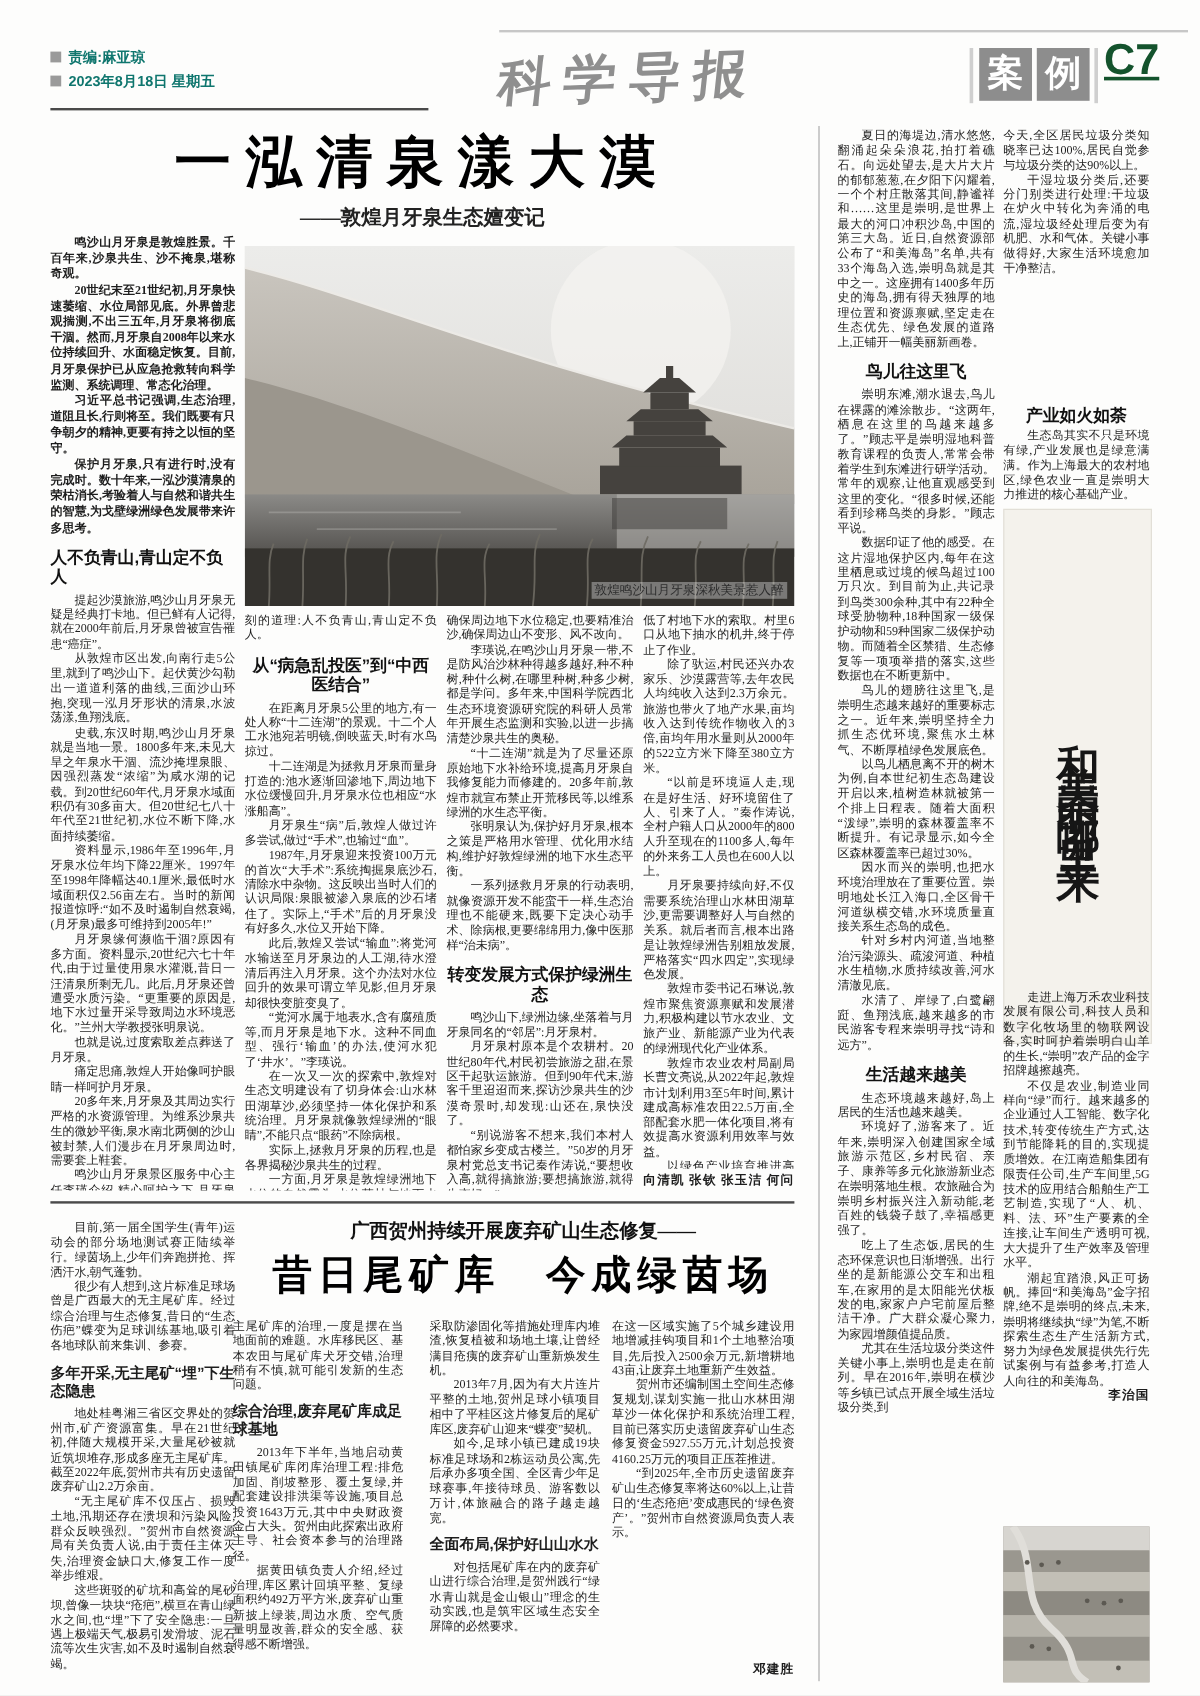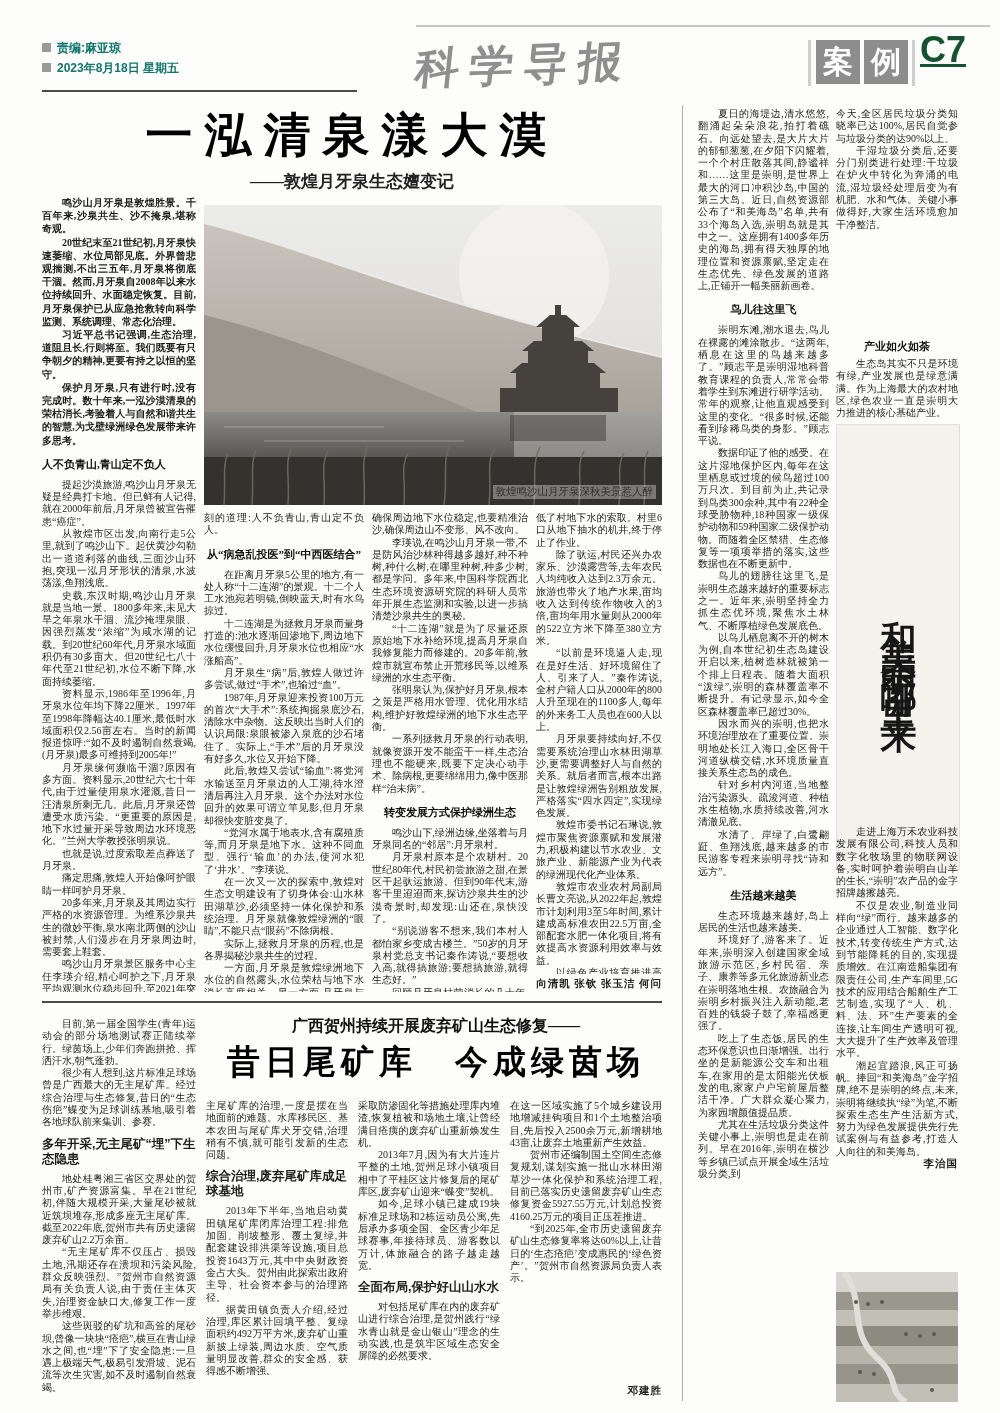--- a/index.html
+++ b/index.html
@@ -16,21 +16,21 @@
   .hdr-toprule{left:416px;top:25px;width:574px;height:2px;background:#c7c7c7;}
   .sec-bar{top:40px;width:3px;height:46px;background:#cfcfcf;}
   .sec-box{top:40px;width:44px;height:44px;background:#8d8d8d;color:#fff;text-align:center;
            line-height:44px;font-size:30px;font-weight:700;font-family:"Liberation Sans",sans-serif;}
   .pageno{left:920px;top:29px;font-size:36px;font-weight:700;font-family:"Liberation Sans",sans-serif;color:#14532d;text-decoration:underline;}
   
   .col{overflow:hidden;font-size:10px;line-height:12.3px;}
   .paras p{margin:0;text-indent:2em;text-align:justify;}
   .paras p.cont{text-indent:0;}
   .intro p{font-weight:700;line-height:13.2px;}
-  .subhead{font-family:Liberation Serif, serif;font-weight:700;font-size:11px;
+  .subhead{font-family:Liberation Sans, sans-serif;font-weight:700;font-size:14px;
            color:#111;margin:9px 0 7px 0;line-height:16px;}
   .subhead.center{text-align:center;}
   .byline{font-weight:700;text-align:right;font-size:10.5px;letter-spacing:1px;}
   
   .headline{left:42px;top:104px;width:620px;text-align:center;font-size:47px;font-weight:900;
             letter-spacing:12px;font-family:"Liberation Sans",sans-serif;color:#000;}
   .dek{left:42px;top:170px;width:620px;text-align:center;font-size:17px;font-weight:600;color:#222;}
   .photo{left:204px;top:205px;width:458px;height:300px;background:#e5e5e5;}
   .photo svg{display:block;}
   .caption{position:absolute;right:6px;bottom:6px;font-size:10.5px;color:#2e2e2e;
@@ -281,21 +281,21 @@
         <p>很少有人想到,这片标准足球场曾是广西最大的无主尾矿库。经过综合治理与生态修复,昔日的“生态伤疤”蝶变为足球训练基地,吸引着各地球队前来集训、参赛。</p>
       </div>
     <div class="subhead2">多年开采,无主尾矿“埋”下生态隐患</div>
     <div class="paras">
         <p>地处桂粤湘三省区交界处的贺州市,矿产资源富集。早在21世纪初,伴随大规模开采,大量尾砂被就近筑坝堆存,形成多座无主尾矿库。截至2022年底,贺州市共有历史遗留废弃矿山2.2万余亩。</p>
         <p>“无主尾矿库不仅压占、损毁土地,汛期还存在溃坝和污染风险,群众反映强烈。”贺州市自然资源局有关负责人说,由于责任主体灭失,治理资金缺口大,修复工作一度举步维艰。</p>
         <p>这些斑驳的矿坑和高耸的尾砂坝,曾像一块块“疮疤”,横亘在青山绿水之间,也“埋”下了安全隐患:一旦遇上极端天气,极易引发滑坡、泥石流等次生灾害,如不及时遏制自然衰竭。</p>
       </div>
   </div>
 
-  <div class="abs col" style="left:206px;top:1100px;width:142px;height:302px;">
+  <div class="abs col" style="left:194px;top:1100px;width:142px;height:302px;">
     <div class="paras">
         <p class="cont">主尾矿库的治理,一度是摆在当地面前的难题。水库移民区、基本农田与尾矿库犬牙交错,治理稍有不慎,就可能引发新的生态问题。</p>
       </div>
     <div class="subhead2">综合治理,废弃尾矿库成足球基地</div>
     <div class="paras">
         <p>2013年下半年,当地启动黄田镇尾矿库闭库治理工程:排危加固、削坡整形、覆土复绿,并配套建设排洪渠等设施,项目总投资1643万元,其中中央财政资金占大头。贺州由此探索出政府主导、社会资本参与的治理路径。</p>
         <p>据黄田镇负责人介绍,经过治理,库区累计回填平整、复绿面积约492万平方米,废弃矿山重新披上绿装,周边水质、空气质量明显改善,群众的安全感、获得感不断增强。</p>
       </div>
   </div>
 

